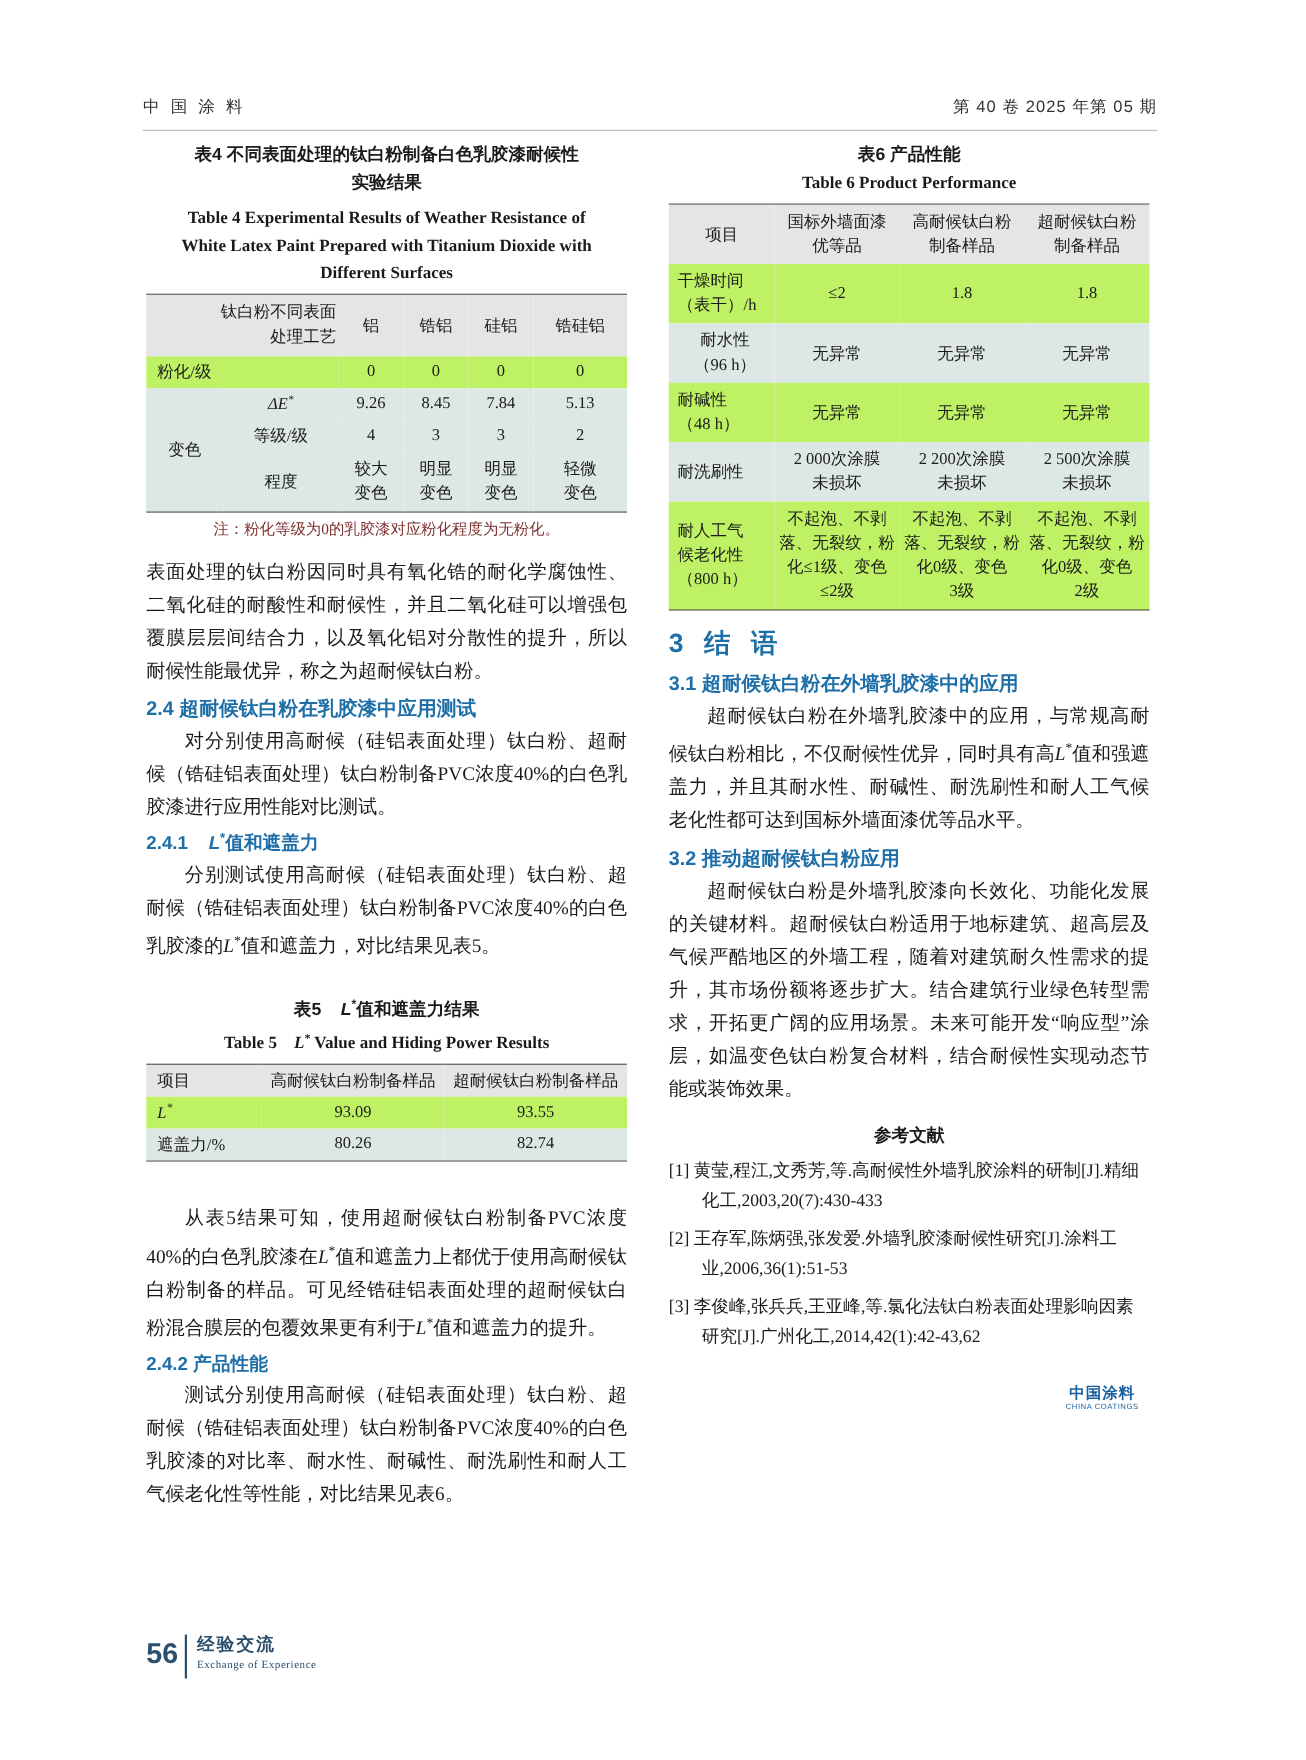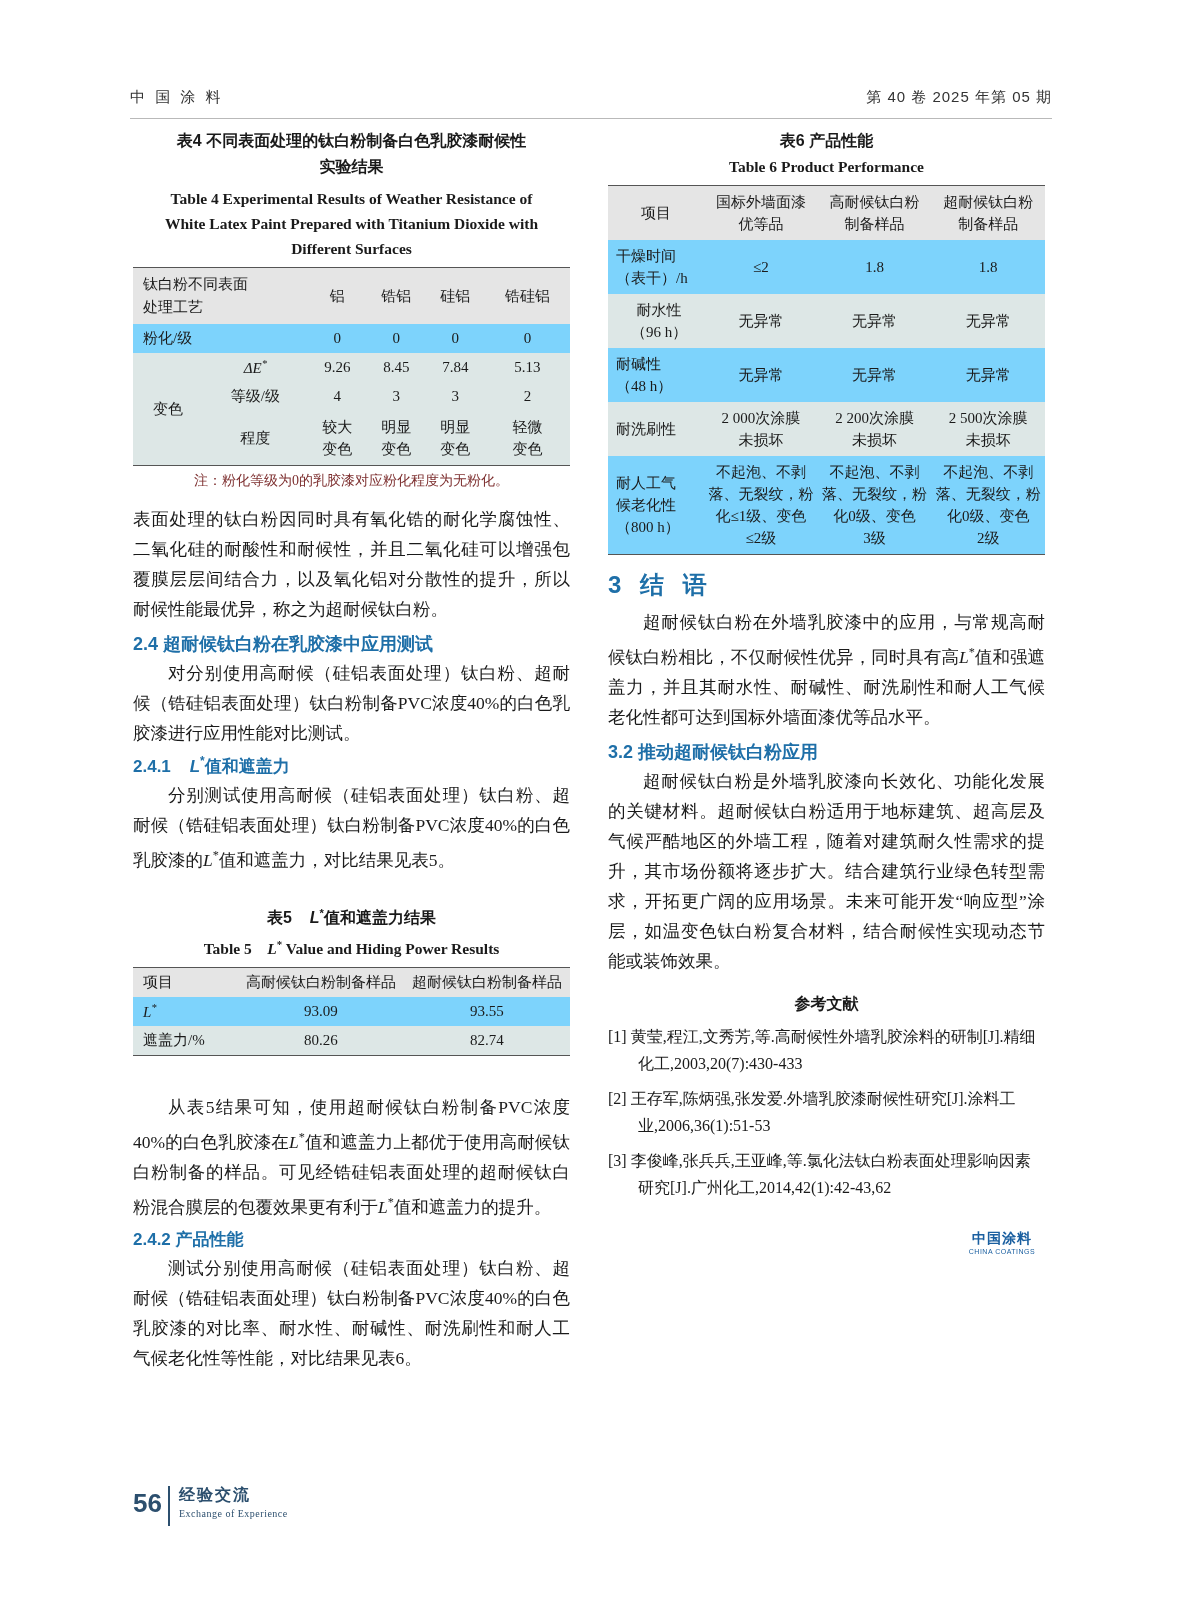--- a/index.html
+++ b/index.html
@@ -28,21 +28,21 @@
   .cn{font-family:"Liberation Serif",serif;}
 
   .tbl-title-cn{font-family:"Liberation Sans",sans-serif;font-weight:bold;font-size:16px;text-align:center;line-height:26px;}
   .tbl-title-en{font-family:"Liberation Serif",serif;font-weight:bold;font-size:15.5px;text-align:center;line-height:25px;}
 
   table{border-collapse:collapse;width:100%;font-size:15px;}
   table td,table th{text-align:center;vertical-align:middle;padding:5px 2px;font-weight:normal;}
   .tbl-main{margin-top:6px;}
   .thead{background:#e5e5e5;}
   .rowA{background:#dde7e6;}
-  .rowB{background:#7dd3fc;}
+  .rowB{background:#bef264;}
   .bt{border-top:1.6px solid #555;}
   .bb{border-bottom:1.6px solid #555;}
   .note{font-family:"Liberation Serif",serif;color:#7d2f2f;font-size:14px;text-align:center;margin-top:6px;}
 
   .sec-h{color:#1e6fa8;font-family:"Liberation Sans",sans-serif;font-weight:bold;font-size:18px;margin:8px 0 2px 0;}
   .sec-h2{color:#1e6fa8;font-family:"Liberation Sans",sans-serif;font-weight:bold;font-size:17px;margin:6px 0 2px 0;}
   .sec-big{color:#1e6fa8;font-family:"Liberation Sans",sans-serif;font-weight:bold;font-size:24px;letter-spacing:6px;margin:14px 0 6px 0;}
 
   .refs-title{font-family:"Liberation Sans",sans-serif;font-weight:bold;font-size:16px;text-align:center;margin:18px 0 8px 0;}
   .ref{font-size:16px;line-height:27px;margin-bottom:8px;padding-left:30px;text-indent:-30px;}
@@ -78,21 +78,21 @@
       <div class="tbl-title-cn">表4    不同表面处理的钛白粉制备白色乳胶漆耐候性</div>
       <div class="tbl-title-cn">实验结果</div>
       <div class="tbl-title-en" style="margin-top:6px">Table 4    Experimental Results of Weather Resistance of</div>
       <div class="tbl-title-en">White Latex Paint Prepared with Titanium Dioxide with</div>
       <div class="tbl-title-en">Different Surfaces</div>
     </div>
 
     <table class="tbl-main">
       <tbody>
           <tr class="thead bt">
-        <td colspan="2" style="width:40%;text-align:left;padding-left:10px;line-height:23px;margin-left:17px;">
+        <td colspan="2" style="width:40%;text-align:right;padding-left:0;line-height:23px;margin-left:17px;">
           <span>钛白粉不同表面</span><br>
           <span>处理工艺</span>
         </td>
         <td>铝</td>
         <td>锆铝</td>
         <td>硅铝</td>
         <td>锆硅铝</td>
       </tr>
       <tr class="rowB">
         <td colspan="2" style="text-align:left;padding-left:10px;">粉化/级</td>
@@ -250,20 +250,21 @@
         <td style="line-height:22px">
           <span>不起泡、不剥</span><br><span>落、无裂纹，粉</span><br><span>化0级、变色</span><br><span>2级</span>
         </td>
       </tr>
     </tbody>
       </table>
 
 
     <div class="sec-big">3    结    语</div>
 
+    <div class="sec-h">3.1    超耐候钛白粉在外墙乳胶漆中的应用</div>
     <p class="cn indent">超耐候钛白粉在外墙乳胶漆中的应用，与常规高耐候钛白粉相比，不仅耐候性优异，同时具有高<span class="it">L</span><sup>*</sup>值和强遮盖力，并且其耐水性、耐碱性、耐洗刷性和耐人工气候老化性都可达到国标外墙面漆优等品水平。</p>
 
     <div class="sec-h">3.2    推动超耐候钛白粉应用</div>
     <p class="cn indent">超耐候钛白粉是外墙乳胶漆向长效化、功能化发展的关键材料。超耐候钛白粉适用于地标建筑、超高层及气候严酷地区的外墙工程，随着对建筑耐久性需求的提升，其市场份额将逐步扩大。结合建筑行业绿色转型需求，开拓更广阔的应用场景。未来可能开发“响应型”涂层，如温变色钛白粉复合材料，结合耐候性实现动态节能或装饰效果。</p>
 
     <div class="refs-title">参考文献</div>
     <div class="ref">[1]  黄莹,程江,文秀芳,等.高耐候性外墙乳胶涂料的研制[J].精细化工,2003,20(7):430-433</div>
     <div class="ref">[2]  王存军,陈炳强,张发爱.外墙乳胶漆耐候性研究[J].涂料工业,2006,36(1):51-53</div>
     <div class="ref">[3]  李俊峰,张兵兵,王亚峰,等.氯化法钛白粉表面处理影响因素研究[J].广州化工,2014,42(1):42-43,62</div>
 

